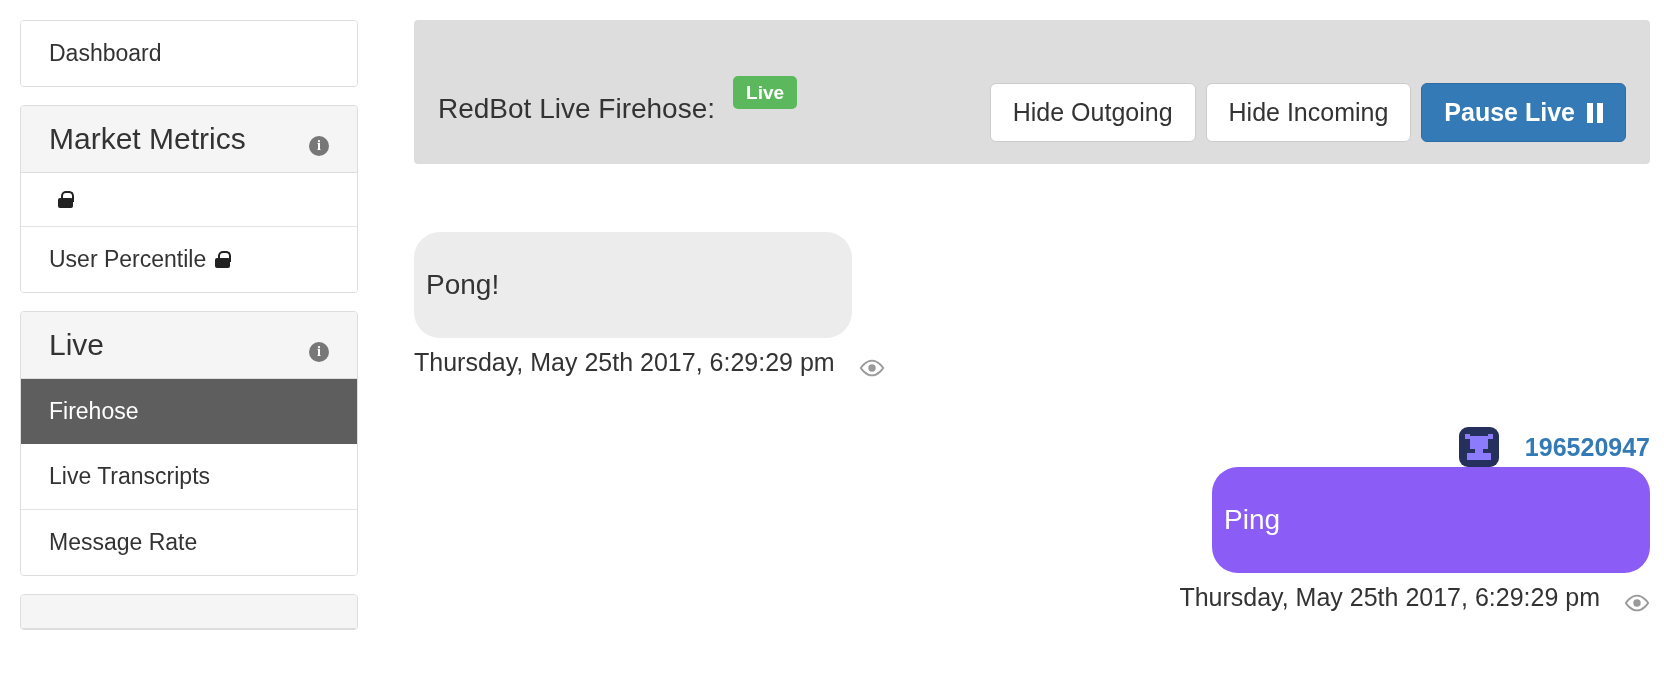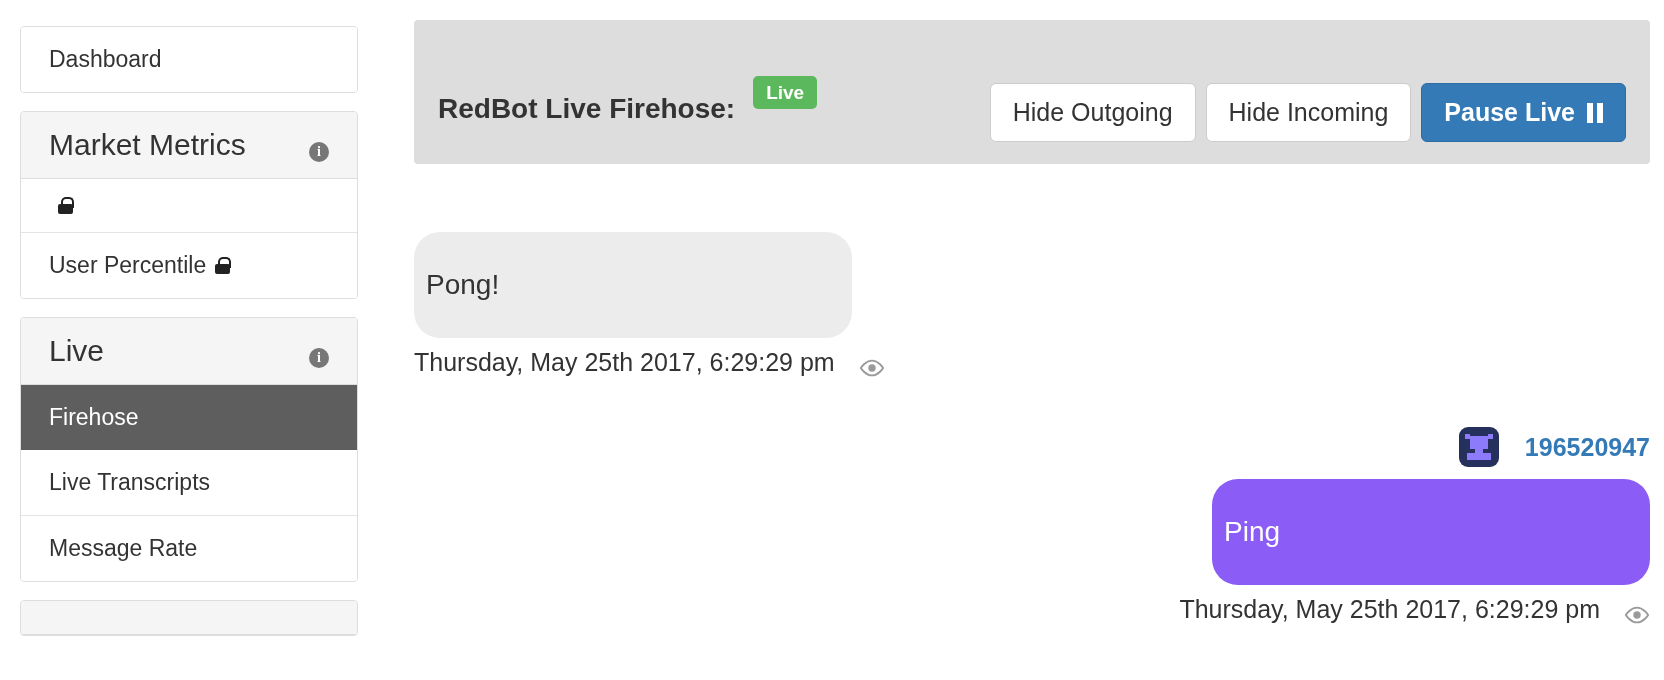--- a/index.html
+++ b/index.html
@@ -17,21 +17,21 @@
     width: 1664px;
     height: 680px;
     display: flex;
     align-items: flex-start;
   }
 
   
   .sidebar {
     width: 378px;
     flex: 0 0 378px;
-    padding: 26px 20px 0 20px;
+    padding: 20px 20px 0 20px;
   }
 
   .panel {
     background: #ffffff;
     border: 1px solid #dddddd;
     border-radius: 4px;
     margin-bottom: 18px;
     overflow: hidden;
   }
 
@@ -124,21 +124,21 @@
     border-radius: 4px;
     padding: 22px 24px;
     display: flex;
     align-items: center;
     min-height: 118px;
   }
 
   .fh-title {
     font-size: 28px;
     color: #333333;
-    font-weight: 700;
+    font-weight: 400;
     white-space: nowrap;
     margin-top: 33px;
   }
 
   .badge-live {
     background: #5cb85c;
     color: #ffffff;
     font-size: 19px;
     font-weight: bold;
     padding: 7px 13px;
@@ -196,21 +196,21 @@
   .messages { padding-top: 68px; }
 
   .msg-row { display: flex; flex-direction: column; }
   .msg-row.incoming { align-items: flex-start; }
   .msg-row.outgoing { align-items: flex-end; }
 
   .msg-user {
     display: flex;
     align-items: center;
     gap: 26px;
-    margin-bottom: 12px;
+    margin-bottom: 0;
   }
   .msg-user-id {
     color: #337ab7;
     font-size: 25px;
     font-weight: bold;
   }
 
   .avatar {
     width: 40px;
     height: 40px;

